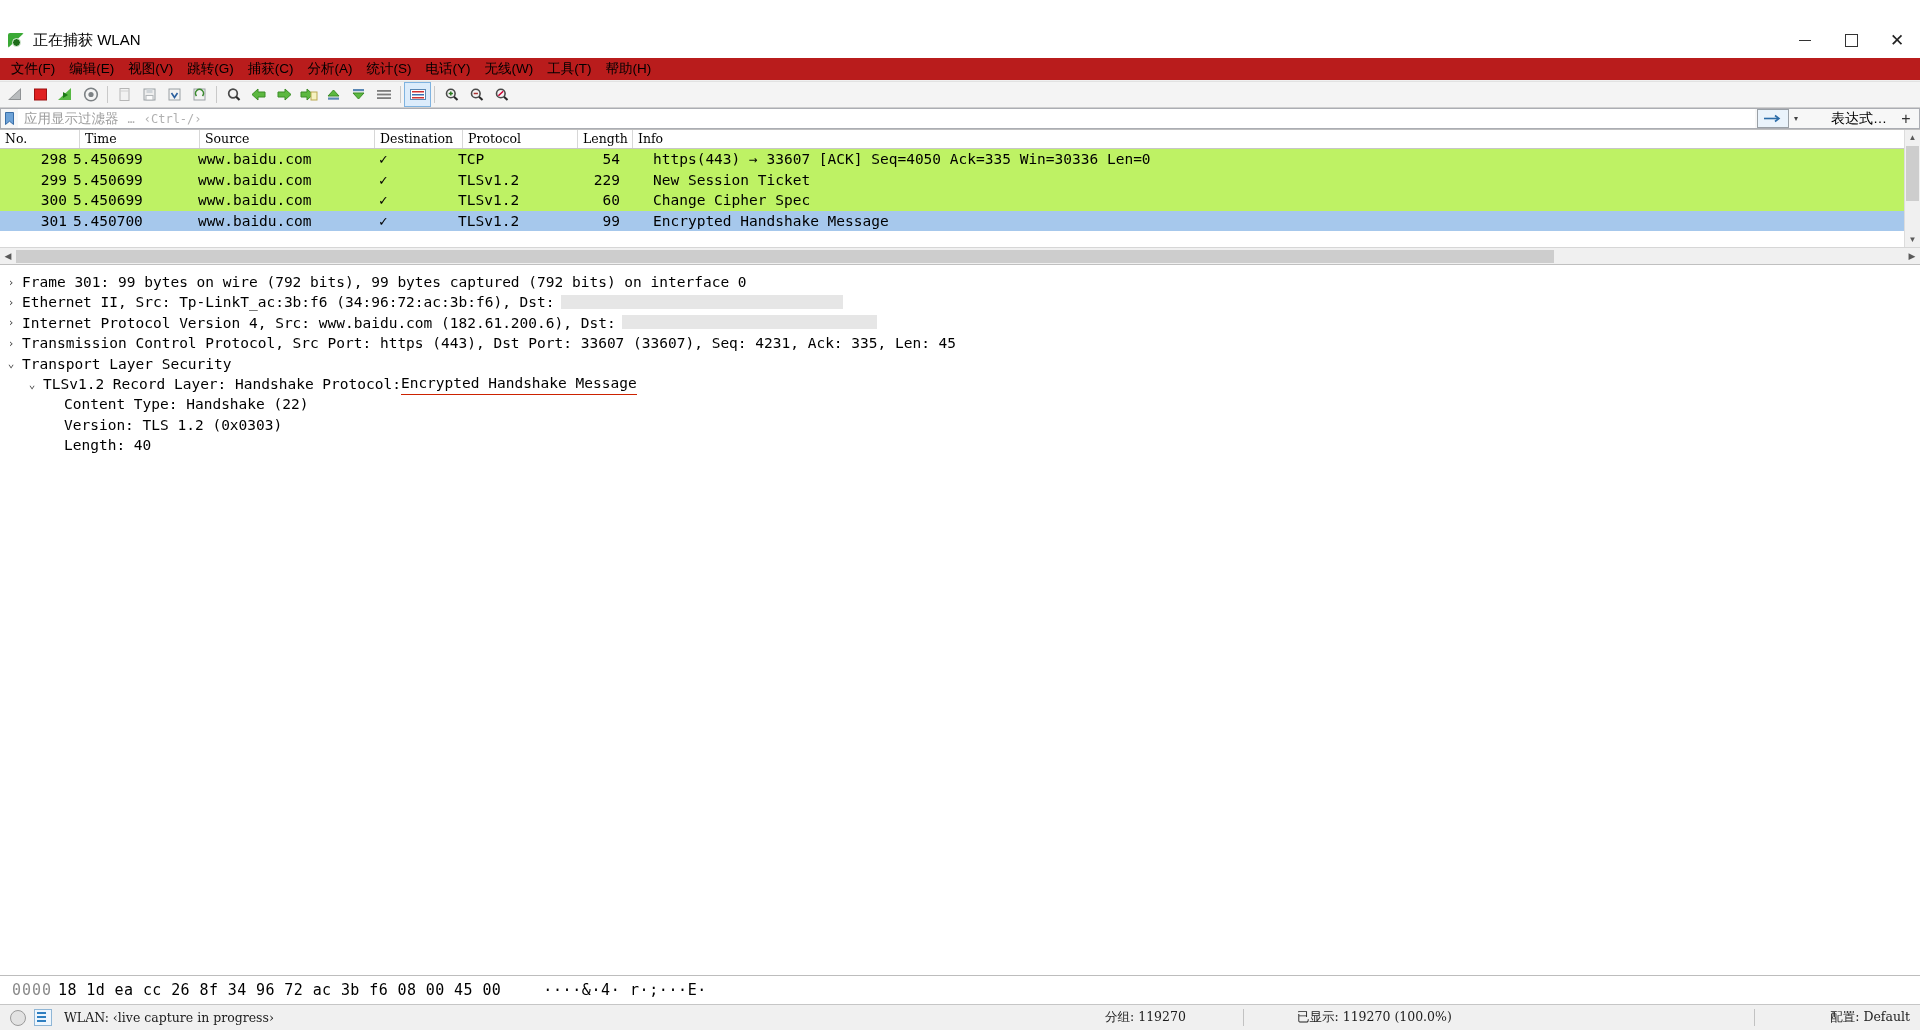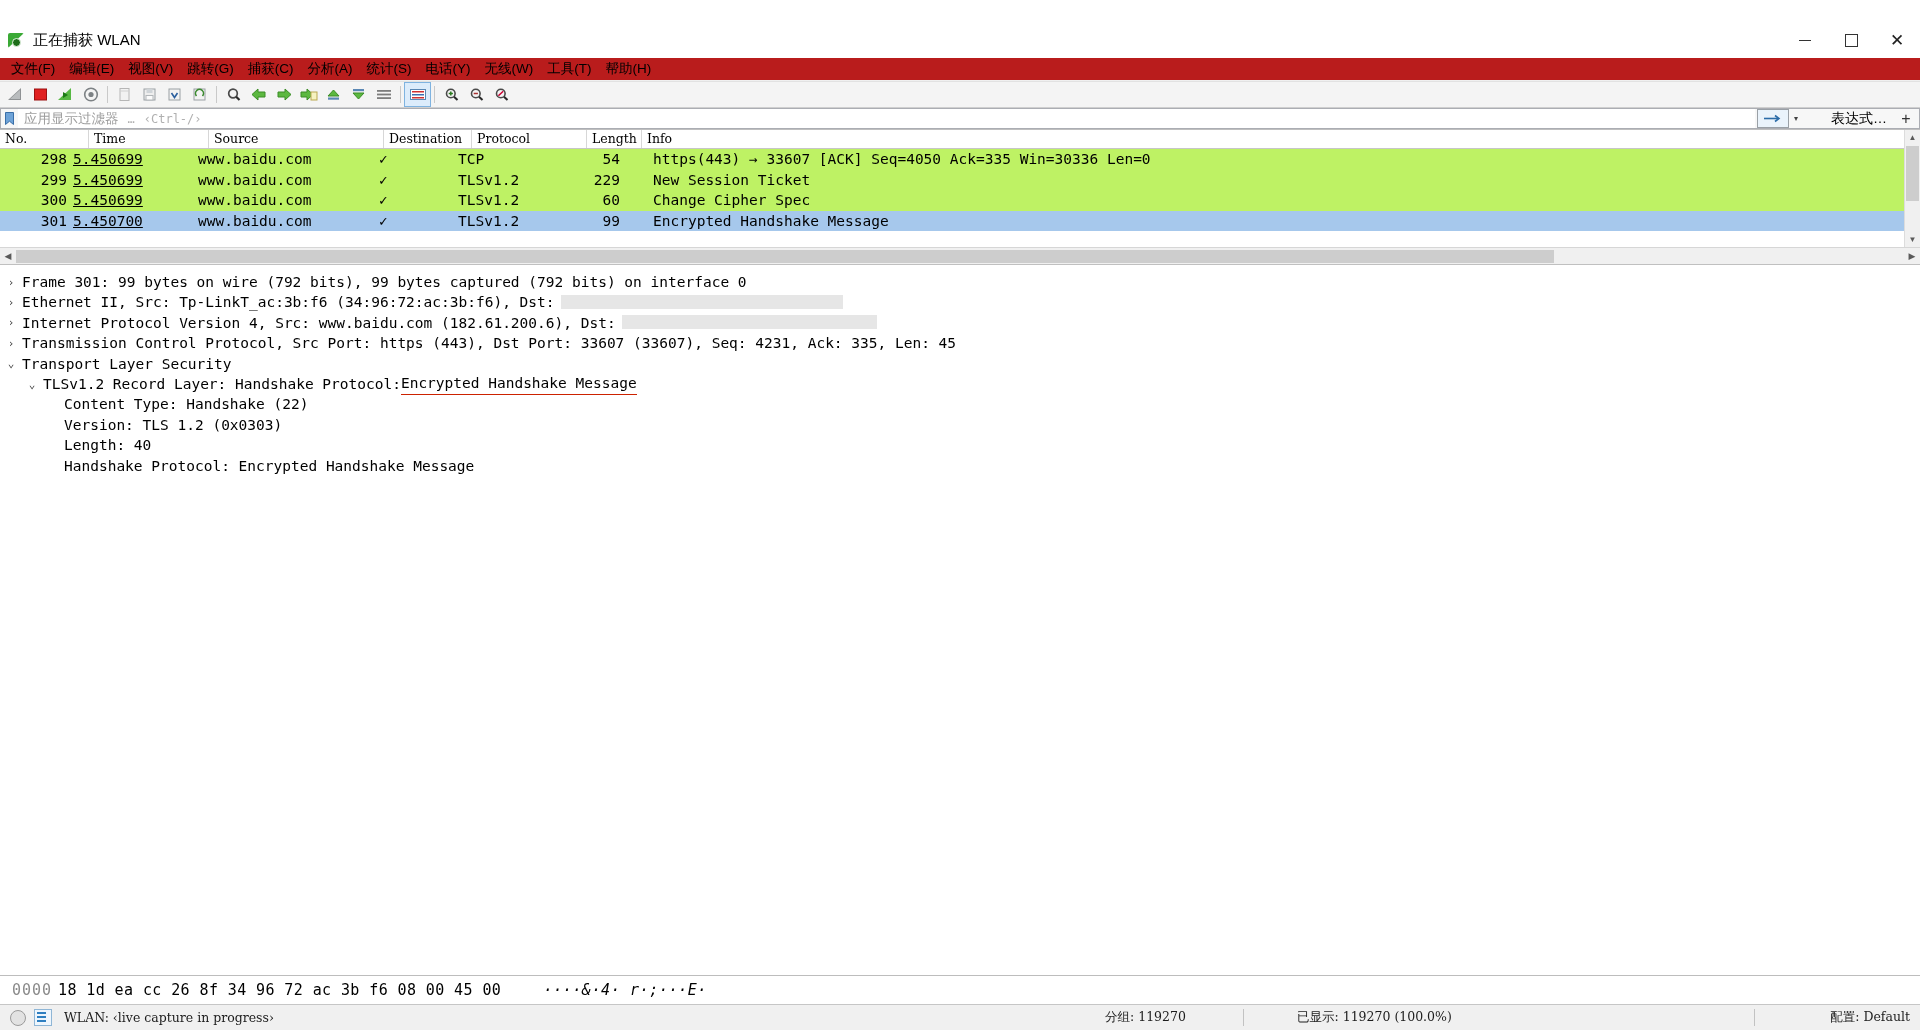--- a/index.html
+++ b/index.html
@@ -57,34 +57,34 @@
   .fb-caret{width:14px;display:flex;align-items:center;justify-content:center;color:#444;font-size:8px;}
   .fb-expr{font-size:14px;color:#000;padding:12px 8px;white-space:nowrap;margin-left:20px;}
   .fb-plus{width:22px;display:flex;align-items:center;justify-content:center;color:#333;font-size:16px;}
 
   
   .packet-pane{flex:none;display:flex;flex-direction:column;background:#fff;}
   .plist-head{height:18px;display:flex;background:#ffffff;border-bottom:1px solid #c6c6c6;
               font-family:"DejaVu Serif",serif;font-size:12.5px;color:#000;flex:none;}
   .plist-head div{border-right:1px solid #d7d7d7;padding-left:5px;line-height:18px;
                   box-sizing:border-box;overflow:hidden;white-space:nowrap;}
-  .c-no{width:89px;}
+  .c-no{width:80px;}
   .c-time{width:120px;}
   .c-src{width:175px;}
   .c-dst{width:88px;}
   .c-proto{width:115px;}
   .c-len{width:55px;}
   .c-info{flex:1;border-right:none !important;}
 
   .prow{height:20.5px;display:flex;align-items:center;font-family:"DejaVu Sans Mono",monospace;
         font-size:14.5px;color:#000;white-space:nowrap;}
   .prow.alt{background:#bef264;}
   .prow.sel{background:#a6c8ec;}
   .p-no{width:70px;text-align:right;padding-right:3px;box-sizing:border-box;}
-  .p-time{width:120px;padding-left:3px;box-sizing:border-box;text-decoration:underline;}
+  .p-time{width:120px;padding-left:3px;box-sizing:border-box;}
   .p-src{width:175px;padding-left:8px;box-sizing:border-box;}
   .p-dst{width:88px;padding-left:14px;box-sizing:border-box;}
   .p-proto{width:115px;padding-left:5px;box-sizing:border-box;}
   .p-len{width:55px;text-align:right;padding-right:3px;box-sizing:border-box;}
   .p-info{flex:1;padding-left:6px;box-sizing:border-box;overflow:hidden;margin-left:24px;}
 
   
   .vscroll{position:absolute;right:0;top:0;width:15px;bottom:0;background:#f0f0f0;
            border-left:1px solid #dcdcdc;}
   .vs-up,.vs-dn{height:15px;display:flex;align-items:center;justify-content:center;
@@ -108,21 +108,21 @@
   .dtext{line-height:20.4px;}
   .redact{display:inline-block;height:14px;background:#e6e6e6;vertical-align:middle;
           margin-left:6px;position:relative;top:-1px;}
   .underline-red{border-bottom:1.6px solid #cc2200;padding-bottom:1px;}
 
   
   .bytes{height:28px;flex:none;background:#fff;border-top:1px solid #bdbdbd;
          display:flex;align-items:center;font-family:"DejaVu Sans Mono",monospace;font-size:15px;}
   .by-off{width:58px;color:#8a8a8a;padding-left:12px;box-sizing:border-box;letter-spacing:1px;}
   .by-hex{color:#000;letter-spacing:0.4px;}
-  .by-asc{color:#000;margin-left:42px;letter-spacing:0.6px;font-style:italic;}
+  .by-asc{color:#000;margin-left:42px;letter-spacing:0.6px;}
 
   
   .status{height:25px;flex:none;background:#f0f0f0;border-top:1px solid #c6c6c6;
           display:flex;align-items:center;font-size:12.5px;font-family:"DejaVu Serif",serif;}
   .st-ic1{width:14px;height:14px;border-radius:50%;border:1px solid #9a9a9a;background:#e2e2e2;margin-left:10px;}
   .st-ic2{width:16px;height:15px;margin-left:8px;position:relative;background:#eef6fd;border:1px solid #8fb6d6;}
   .st-ic2:after{content:"";position:absolute;left:2px;top:2px;width:9px;height:2px;background:#2e7fc1;
         box-shadow:0 4px 0 #2e7fc1, 0 8px 0 #2e7fc1;}
   .st-text{margin-left:12px;color:#1c1c1c;}
   .st-mid{position:absolute;left:1105px;color:#1c1c1c;}
@@ -418,23 +418,20 @@
 
     <div class="dline" style="padding-left:64px;">
       <span class="dtext">Content Type: Handshake (22)</span>
     </div>
     <div class="dline" style="padding-left:64px;">
       <span class="dtext">Version: TLS 1.2 (0x0303)</span>
     </div>
     <div class="dline" style="padding-left:64px;">
       <span class="dtext">Length: 40</span>
     </div>
-    <div class="dline" style="padding-left:64px;">
-      <span class="dtext">Handshake Protocol: Encrypted Handshake Message</span>
-    </div>
   </div>
 
   <div class="bytes">
     <div class="by-off">0000</div>
     <div class="by-hex">18 1d ea cc 26 8f 34 96  72 ac 3b f6 08 00 45 00</div>
     <div class="by-asc">····&amp;·4· r·;···E·</div>
   </div>
 
   <div class="status">
     <div class="statuswrap">

